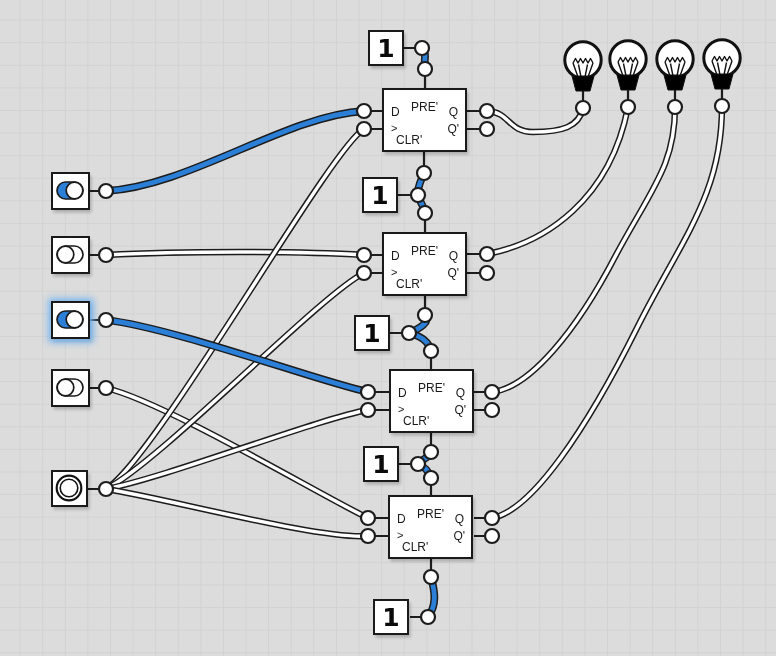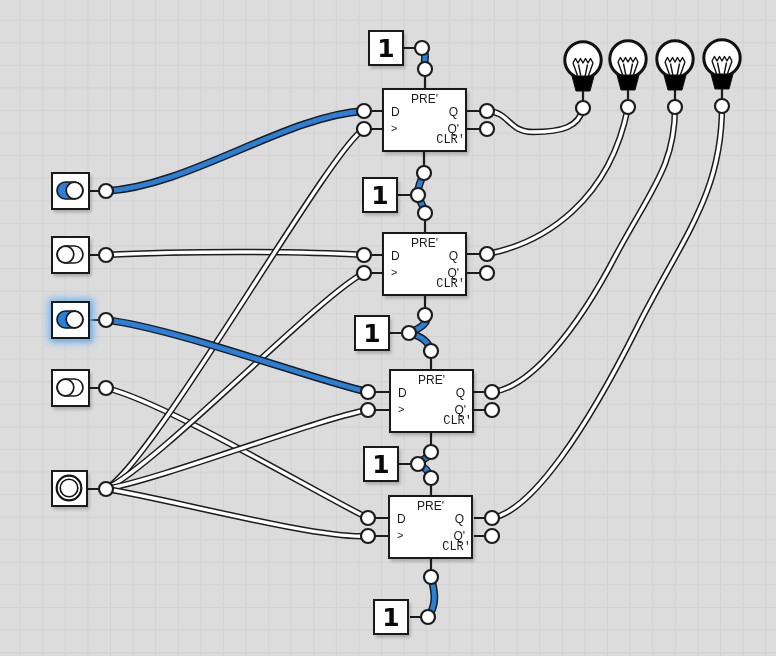--- a/index.html
+++ b/index.html
@@ -48,22 +48,22 @@
   .switch.on .pill { fill: var(--accent_blue, #2b7fd6); }
   .knob { fill:#fff; stroke: var(--component_border, #1a1a1a); stroke-width:1.7; }
   .switch.focused {
     box-shadow: 0 0 7px 3.5px var(--focus_glow, #74b4ef), 1.5px 2.5px 3px rgba(0,0,0,.22);
   }
   .pushbtn { width:37px; height:37px; }
   .ring { fill:none; stroke:#111; }
 
   .ff { width:85px; height:64px; font-size:12px; color:#1a1a1a; }
   .ff span { position:absolute; line-height:1; }
-  .ff-pre { top:3px;  left:0; right:0; text-align:center; }
-  .ff-clr { bottom:4px; left:12px; right:0; text-align:right;font-family:Liberation Mono, monospace; }
+  .ff-pre { top:11px;  left:0; right:0; text-align:center; }
+  .ff-clr { bottom:4px; left:12px; right:0; text-align:left; }
   .ff-d   { left:7px;  top:16px; }
   .ff-ck  { left:7px;  top:33px; font-size:11px; }
   .ff-q   { right:7px; top:16px; }
   .ff-qn  { right:6px; top:33px; }
 
   .bulb { position:absolute; z-index:2; }
   .bulb-glass { fill:#fff; stroke:#111; stroke-width:3; }
   .fil { fill:none; stroke:#111; stroke-width:1.4; stroke-linejoin:round; }
   .bulb-base { fill: var(--bulb_base, #000); stroke:#111; stroke-width:1; }
 </style>

